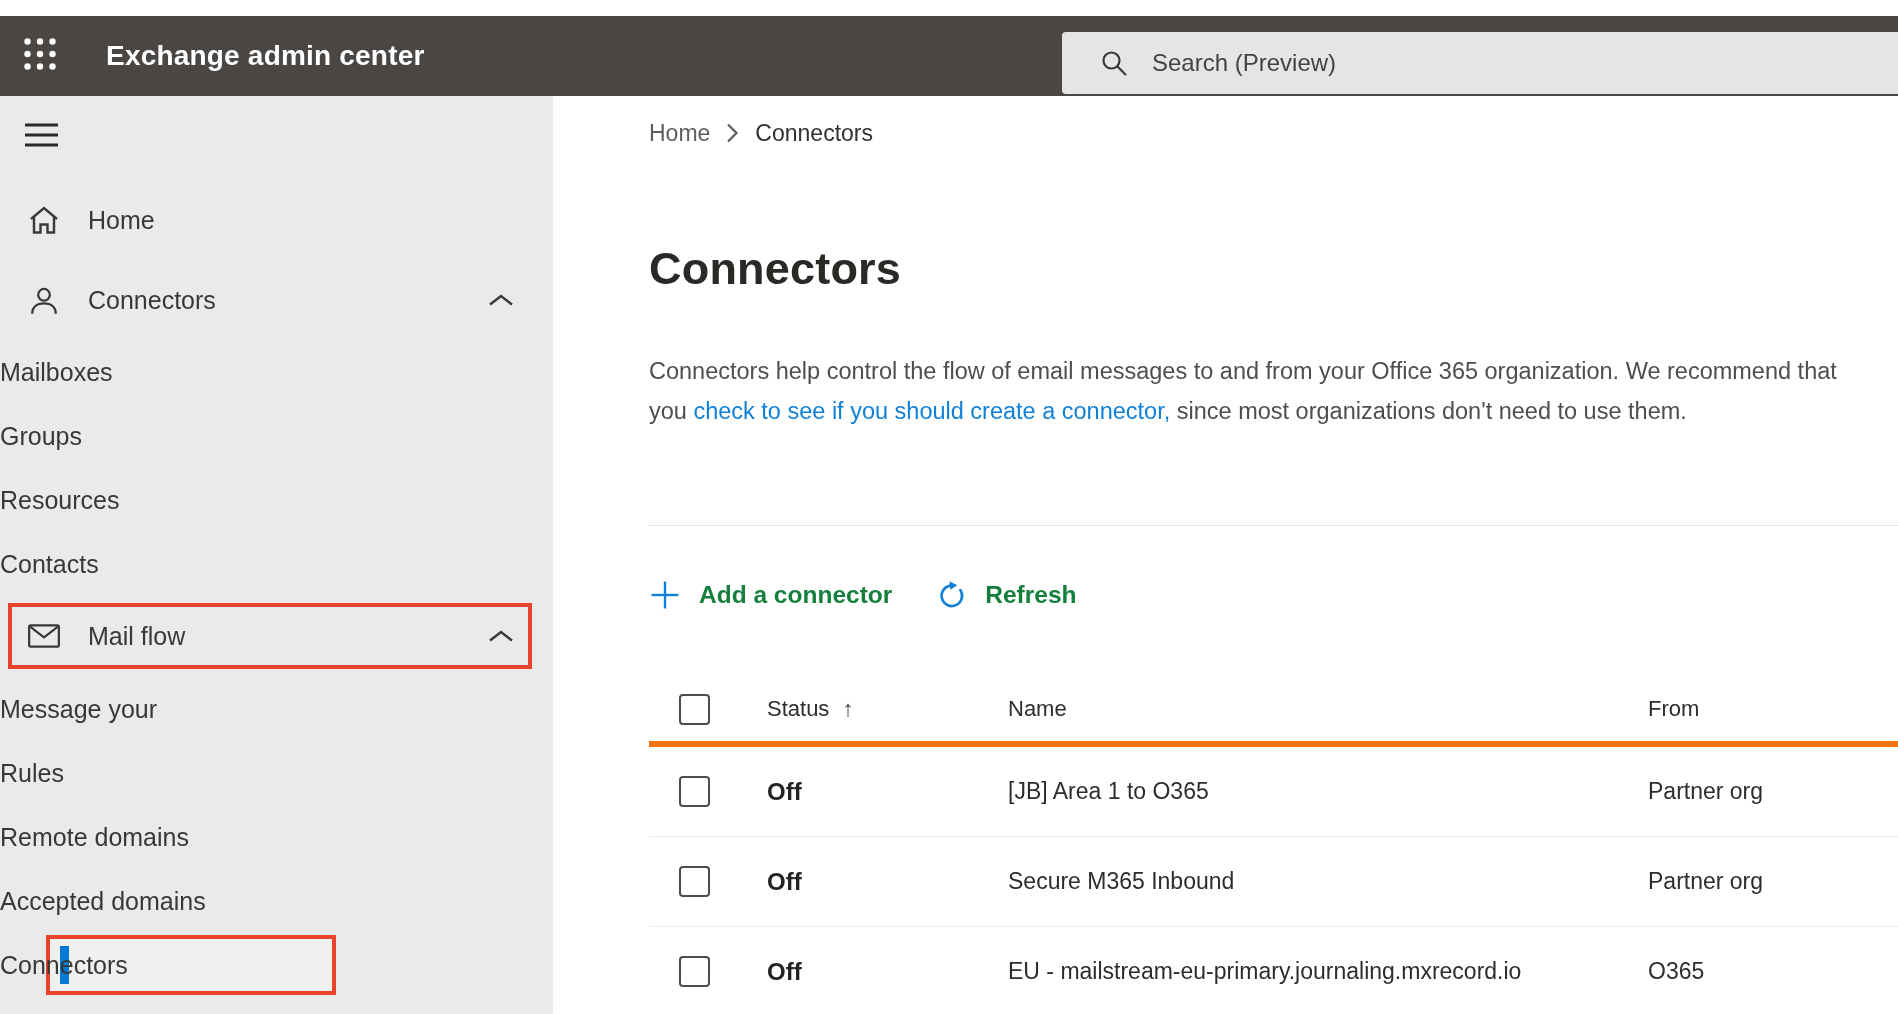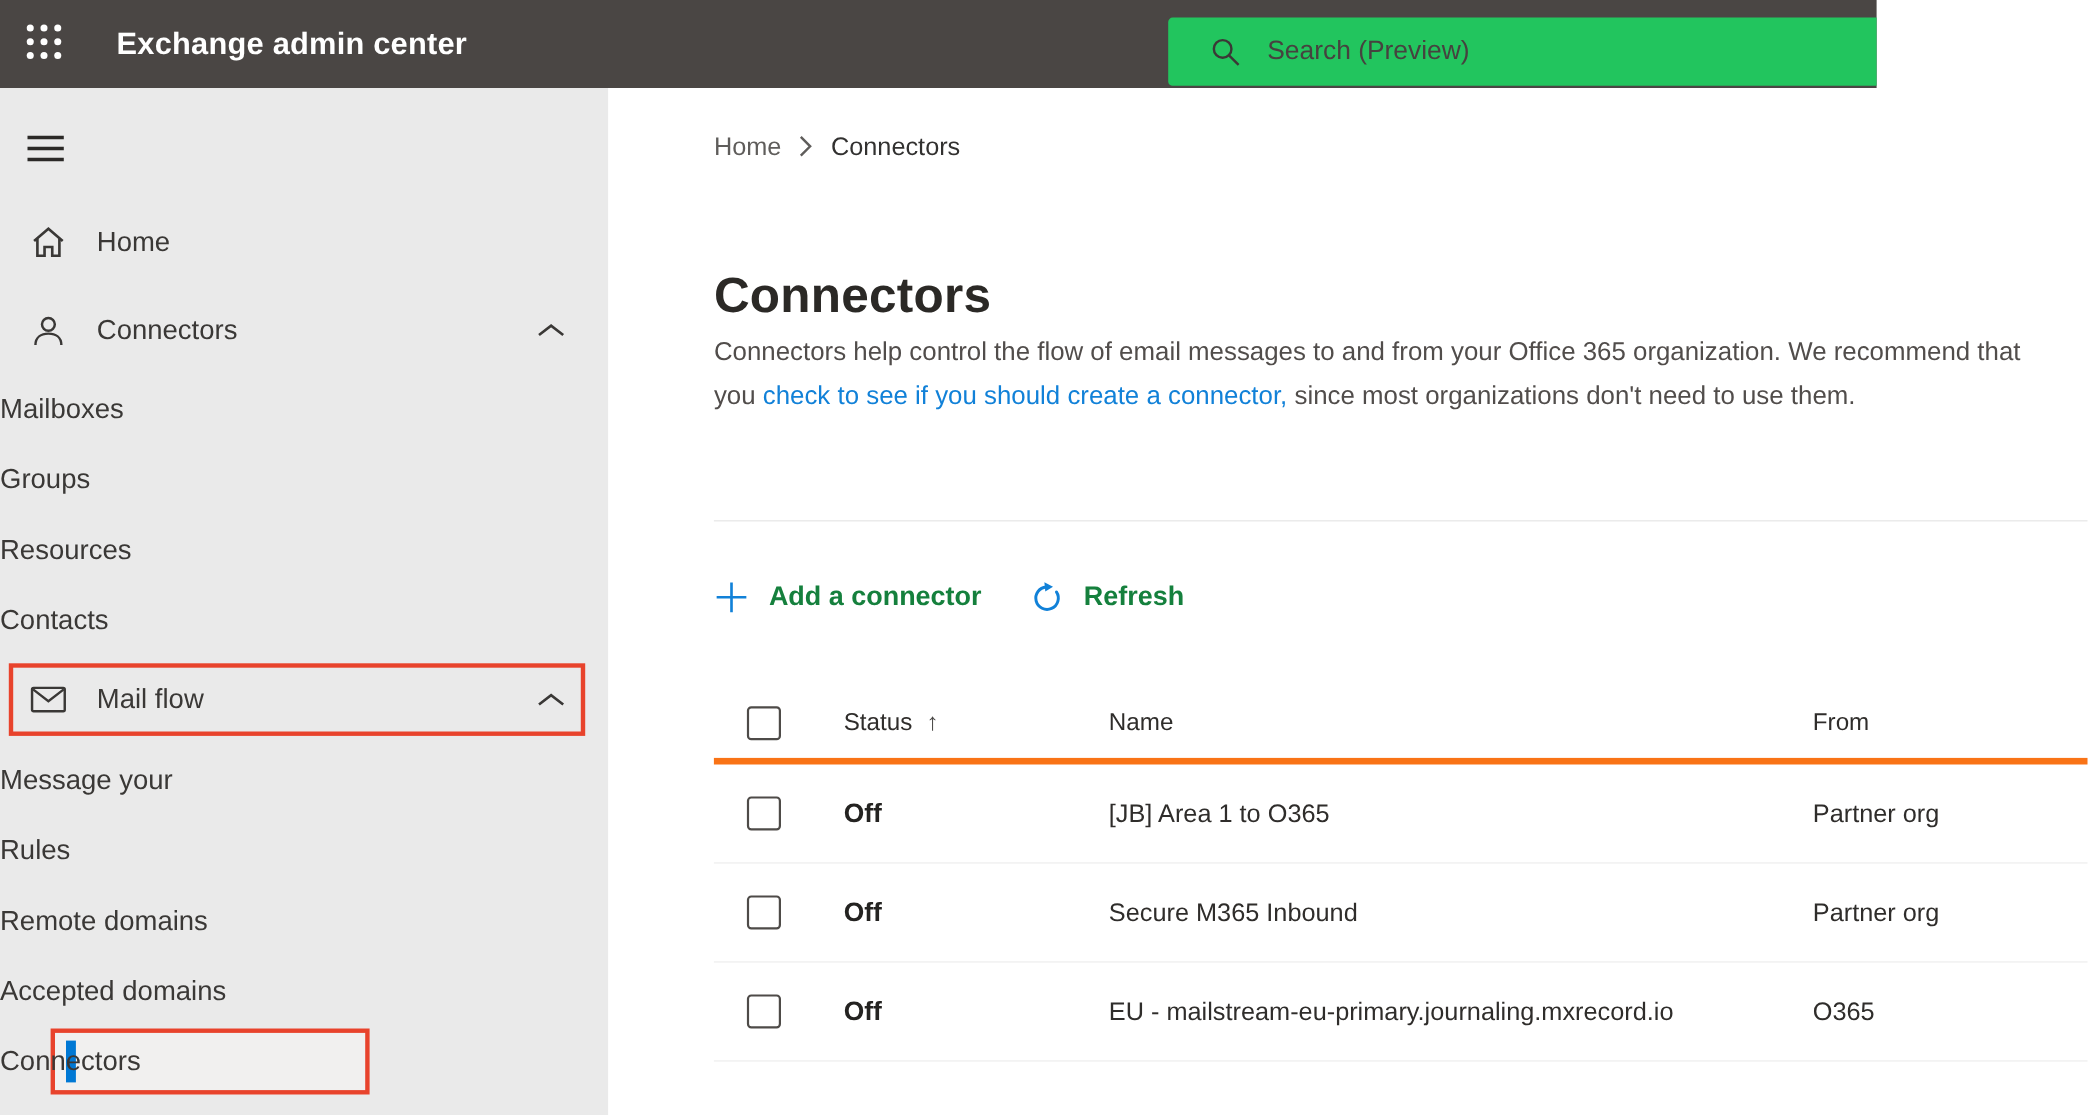--- a/index.html
+++ b/index.html
@@ -1,23 +1,23 @@
 <!DOCTYPE html>
 <html><head>
 <meta charset="utf-8">
 <style>
   * { margin:0; padding:0; box-sizing:border-box; font-family:"Liberation Sans","DejaVu Sans",sans-serif; }
   html,body { width:1898px; height:1014px; overflow:hidden; background:#ffffff; }
   body { position:relative; }
 
   
-  .topbar { position:absolute; top:0; left:0; width:1706px; height:80px; background:#4a4644; display:flex; align-items:center; z-index:5; }
+  .topbar { position:absolute; top:16px; left:0; width:1898px; height:80px; background:#4a4644; display:flex; align-items:center; z-index:5; }
   .waffle-btn { width:80px; height:80px; display:flex; align-items:center; justify-content:center; cursor:pointer; }
   .app-title { color:#ffffff; font-size:28px; font-weight:600; margin-left:26px; letter-spacing:0.2px; }
-  .searchbox { position:absolute; left:1062px; top:16px; right:0; height:62px; background:#22c55e; border-radius:4px 0 0 4px; display:flex; align-items:center; }
+  .searchbox { position:absolute; left:1062px; top:16px; right:0; height:62px; background:#e5e5e5; border-radius:4px 0 0 4px; display:flex; align-items:center; }
   .searchbox .mag { margin-left:38px; display:flex; }
   .searchbox input { border:none; outline:none; background:transparent; font-size:24px; color:#3f3c3a; margin-left:24px; flex:1; }
   .searchbox input::placeholder { color:#46423f; opacity:1; }
 
   
   .sidebar { position:absolute; top:80px; left:0; width:553px; height:934px; background:#eaeaea; overflow:hidden; }
   .hamburger { margin:44px 0 0 24px; width:44px; height:26px; display:flex; align-items:center; cursor:pointer; }
   .nav { margin-top:0; }
   .nav-item { position:relative; height:64px; display:flex; align-items:center; font-size:25px; color:#3a3836; cursor:pointer; }
   .nav-item .nav-icon { width:34px; display:flex; justify-content:center; }
@@ -31,21 +31,21 @@
   .accent-bar { position:absolute; left:60px; top:13px; width:9px; height:38px; background:#0078d4; z-index:1; }
   .nav-item .nav-label { position:relative; z-index:1; }
 
   
   .main { position:absolute; top:80px; left:553px; right:0; bottom:0; background:#ffffff; padding-left:96px; overflow:hidden; }
   .breadcrumb { margin-top:37px; height:32px; display:flex; align-items:center; font-size:23px; color:#5f5d5b; }
   .breadcrumb .crumb-sep { margin:0 16px; display:flex; }
   .breadcrumb .current { color:#323130; }
   .breadcrumb .crumb-link { cursor:pointer; }
   h1.page-title { margin-top:90px; font-size:45px; line-height:60px; font-weight:700; color:#2b2926; letter-spacing:0.2px; }
-  .desc { max-width:1212px; font-size:23.5px; line-height:40px; color:#514d4b; }
+  .desc { margin-top:52px; max-width:1212px; font-size:23.5px; line-height:40px; color:#514d4b; }
   .desc a { color:#1181d8; text-decoration:none; cursor:pointer; }
   .divider { margin-top:94px; border-top:1px solid #e3e3e3; height:0; }
 
   .toolbar { margin-top:21px; height:50px; display:flex; align-items:center; gap:44px; }
   .tool-btn { display:flex; align-items:center; font-size:24.5px; font-weight:600; color:#15803d; cursor:pointer;margin-top:46px; }
   .tool-btn .t-icon { display:flex; margin-right:18px; }
 
   .table { margin-top:80px; }
   .thead, .trow { display:grid; grid-template-columns:118px 241px 640px auto; align-items:center; }
   .thead { height:70px; border-bottom:6px solid #f97316; font-size:22px; color:#2f2d2b; }

